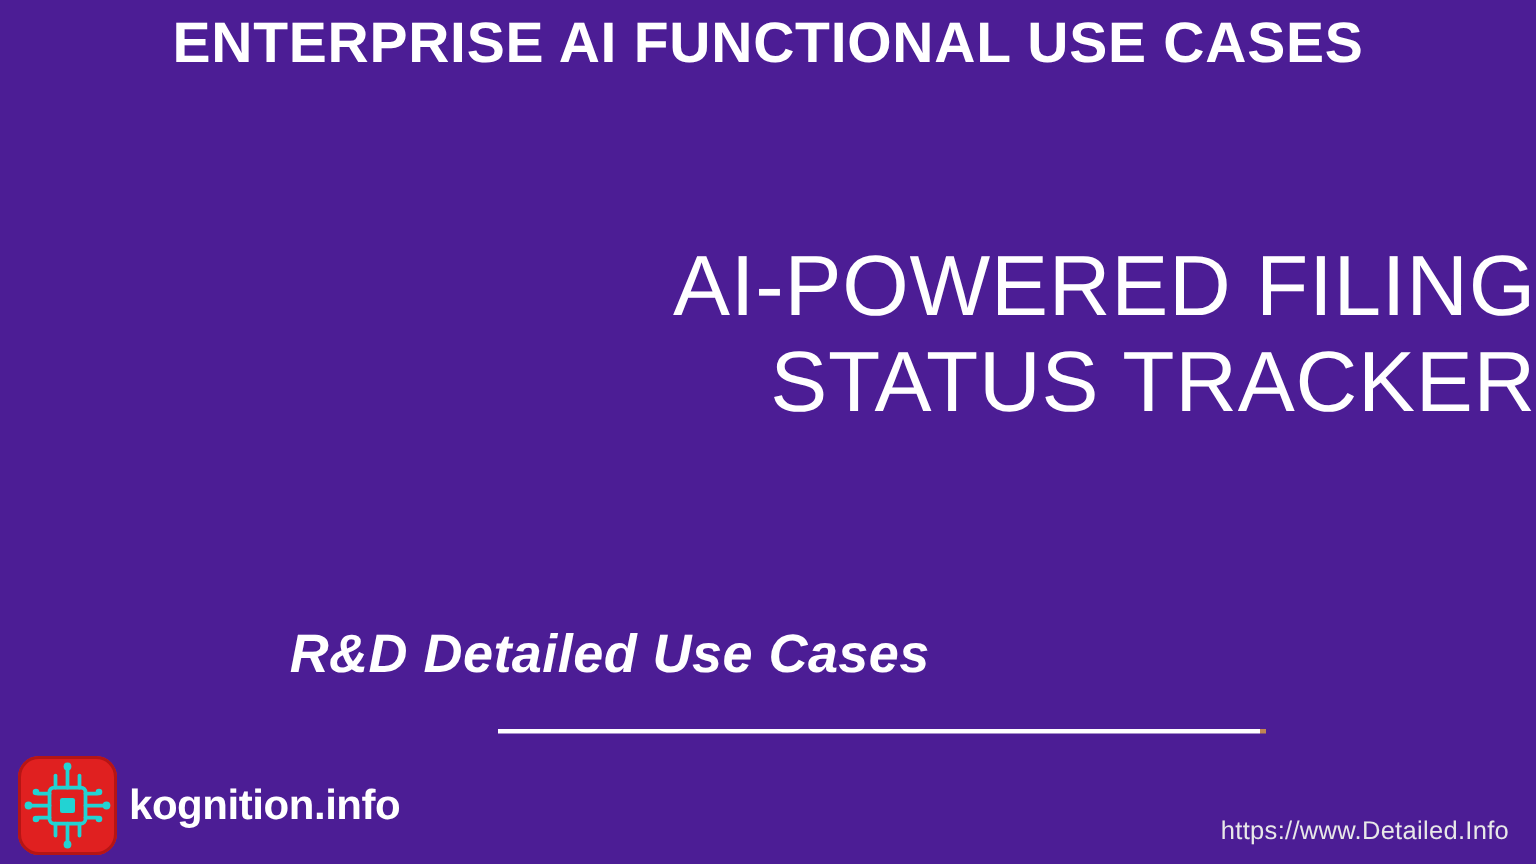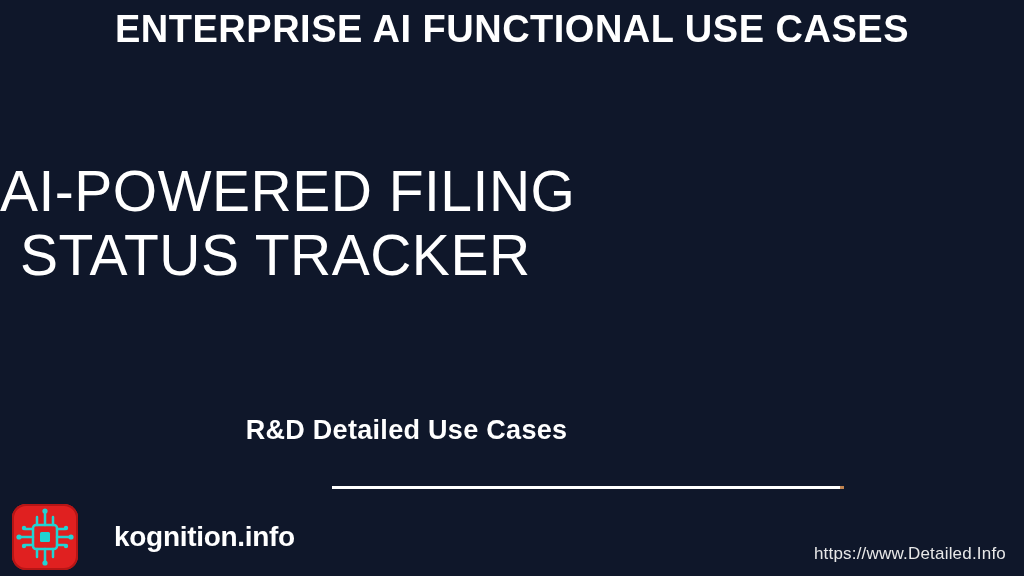--- a/index.html
+++ b/index.html
@@ -10,62 +10,63 @@
     width: 1024px;
     height: 576px;
     background: #3d4347;
     font-family: "Liberation Sans", sans-serif;
     overflow: hidden;
   }
   .slide {
     position: relative;
     width: 1024px;
     height: 576px;
-    background: #0f172a;
+    background: #4c1d95;
     box-sizing: border-box;
   }
   .kicker {
     position: absolute;
     top: 8px;
     left: 0;
     width: 1024px;
     text-align: center;
     color: #ffffff;
     font-size: 38px;
     font-weight: 700;
     letter-spacing: 0.5px;
     line-height: 1.15;
     white-space: nowrap;
   }
   .main-title {
     position: absolute;
     top: 160px;
     left: 0;
     width: 1024px;
-    text-align: left;
+    text-align: right;
     color: #ffffff;
     font-size: 57px;
     font-weight: 400;
     line-height: 1.12;
     letter-spacing: 0.5px;
   }
   .main-title .line2 {
     display: block;
     padding-left: 20px;
   }
   .subtitle {
     position: absolute;
     top: 415px;
     left: 0;
     width: 813px;
     text-align: center;
     color: #ffffff;
-    font-size: 27px;
+    font-size: 36px;
     font-weight: 700;
     letter-spacing: 0.3px;
+    font-style: italic;
   }
   .rule {
     position: absolute;
     top: 486px;
     left: 332px;
     width: 512px;
     height: 3px;
     display: flex;
   }
   .rule-left {
@@ -77,21 +78,20 @@
     flex: 1;
     height: 3px;
     background: #c08552;
   }
   .brand {
     position: absolute;
     left: 12px;
     bottom: 6px;
     display: flex;
     align-items: center;
-    gap: 28px;
   }
   .brand-logo {
     width: 66px;
     height: 66px;
     border-radius: 14px;
     background: #e02020;
     position: relative;
     overflow: hidden;
     box-shadow: 0 0 0 2px #b51515 inset;
   }

